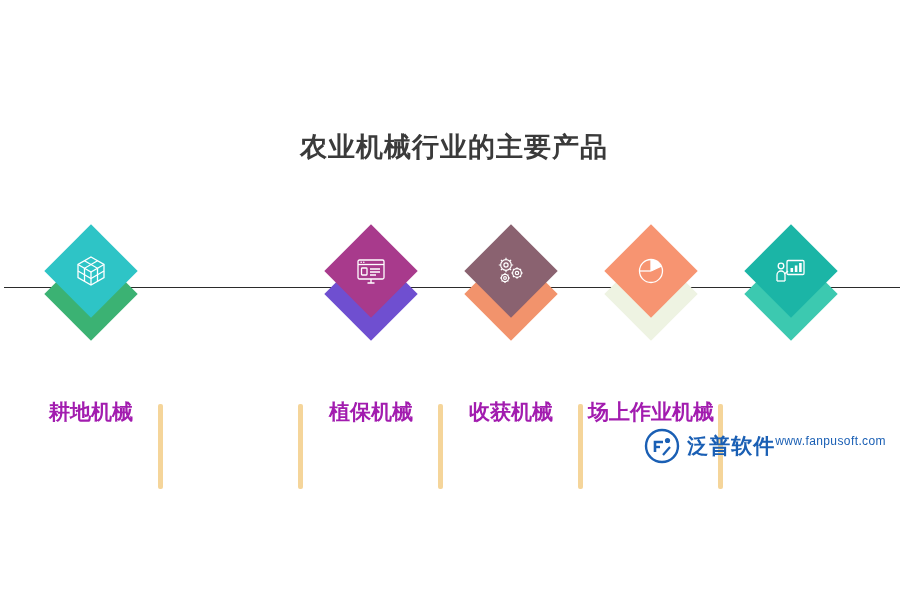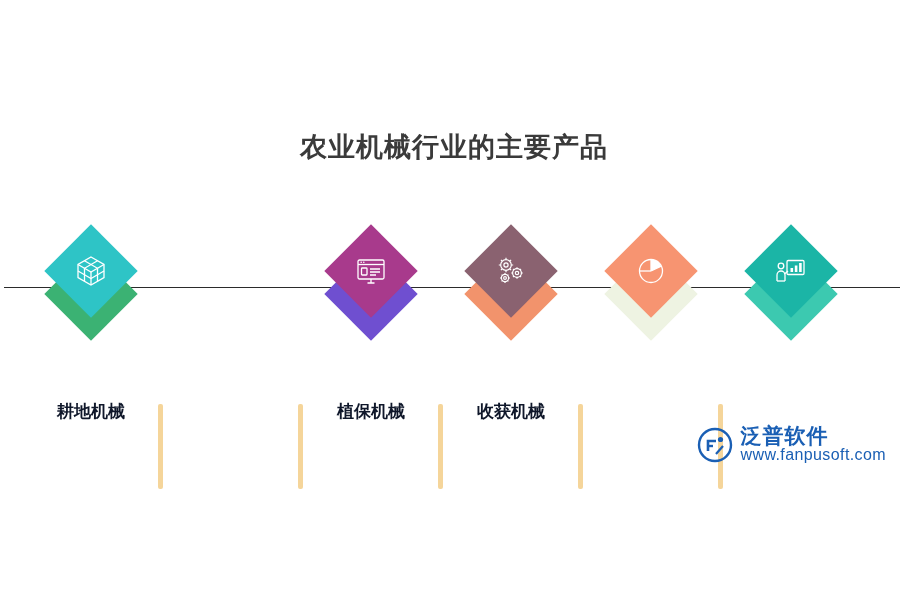--- a/index.html
+++ b/index.html
@@ -87,23 +87,23 @@
   }
   .icon-holder svg {
     display: block;
   }
   .label {
     position: absolute;
     top: 373px;
     left: 0;
     width: 150px;
     text-align: center;
-    font-size: 17px;
+    font-size: 21px;
     font-weight: bold;
-    color: #0f172a;
+    color: #a21caf;
     line-height: 29px;
   }
   .tick {
     position: absolute;
     top: 380px;
     width: 5px;
     height: 85px;
     background: #f5d59a;
     border-radius: 2px;
   }
@@ -114,31 +114,31 @@
     display: flex;
     align-items: center;
     gap: 7px;
   }
   .wm-logo {
     width: 36px;
     height: 36px;
   }
   .wm-text {
     display: flex;
-    flex-direction: column;
+    flex-direction: row;
     line-height: 1.05;
   }
   .wm-main {
     font-size: 21px;
     font-weight: bold;
     color: #1a5fb4;
     letter-spacing: 1px;
   }
   .wm-sub {
-    font-size: 16px;
+    font-size: 12px;
     color: #1a5fb4;
     letter-spacing: 0.4px;
   }
 </style>
 </head>
 <body>
 
 <div class="canvas">
 
   <div class="title">农业机械行业的主要产品</div>
@@ -213,20 +213,21 @@
         <div class="icon-holder">
           <svg width="34" height="34" viewBox="0 0 34 34" fill="none" stroke="#ffffff" stroke-width="1.3">
             <circle cx="17" cy="17" r="11.5"></circle>
             <path d="M17 17 V5.5"></path>
             <path d="M17 17 L27.2 12.2"></path>
             <path d="M17 17 L5.5 17"></path>
             <path d="M17 5.5 A11.5 11.5 0 0 1 27.2 12.2 L17 17 Z" fill="#ffffff" stroke="none"></path>
           </svg>
         </div>
       </div>
+      <div class="label">场上作业机械</div>
     </div>
 
     <div class="node" style="left:712px;">
       <div class="diamond-wrap">
         <div class="dia dia-back" style="background:#3cc9b0;"></div>
         <div class="dia dia-front" style="background:#1bb5a6;"></div>
         <div class="icon-holder">
           <svg width="34" height="34" viewBox="0 0 34 34" fill="none" stroke="#ffffff" stroke-width="1.3">
             <rect x="13" y="6.5" width="17" height="14" rx="1.2"></rect>
             <rect x="16.5" y="14" width="2.6" height="4" fill="#ffffff" stroke="none"></rect>

